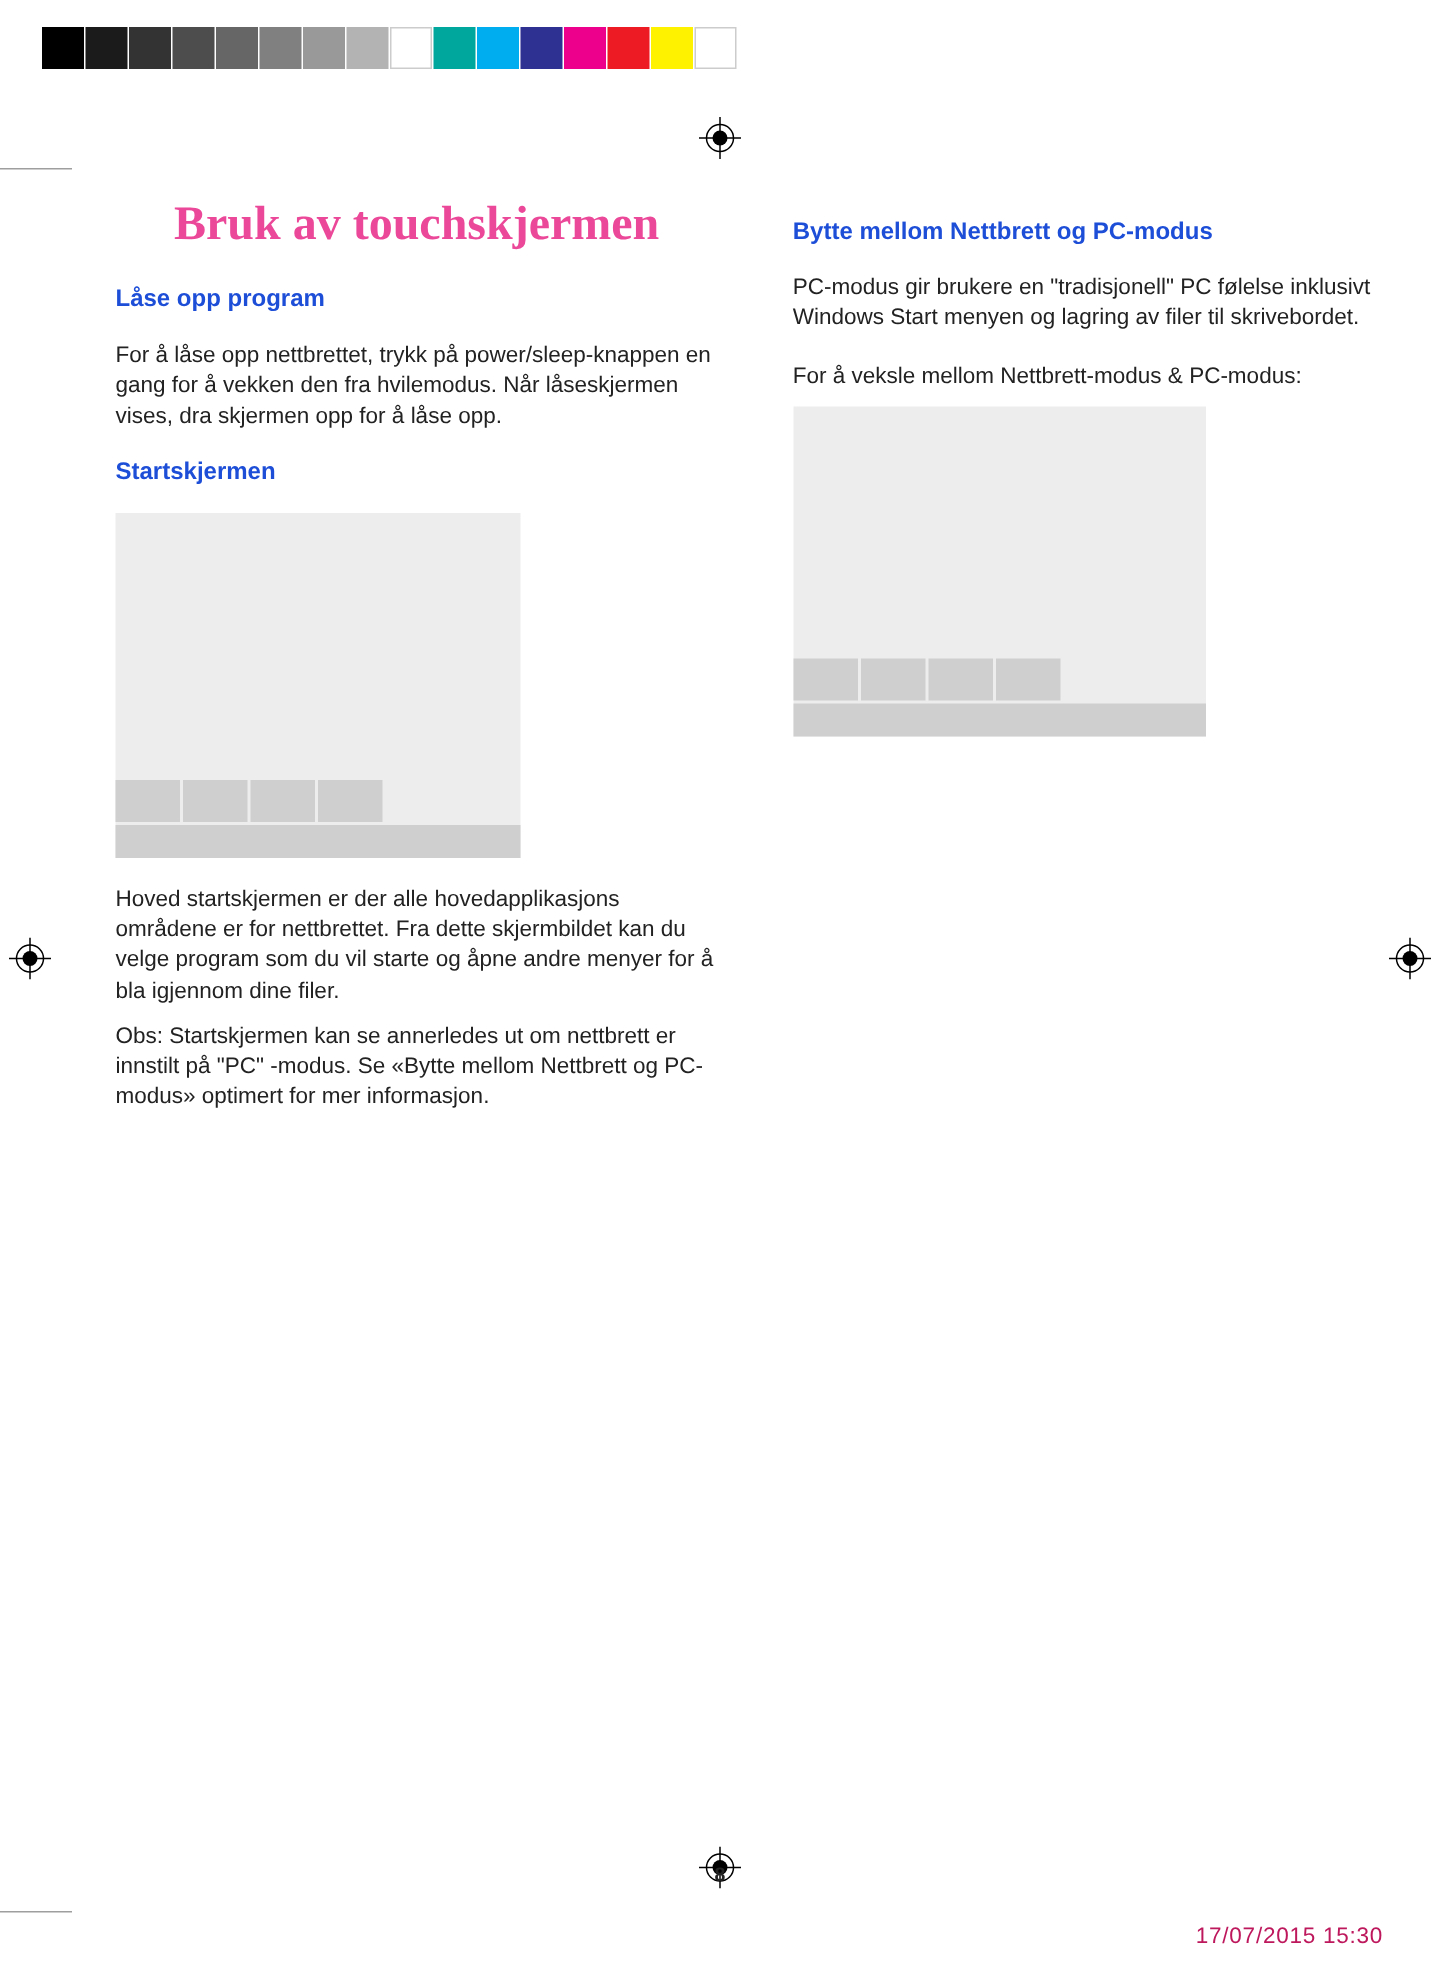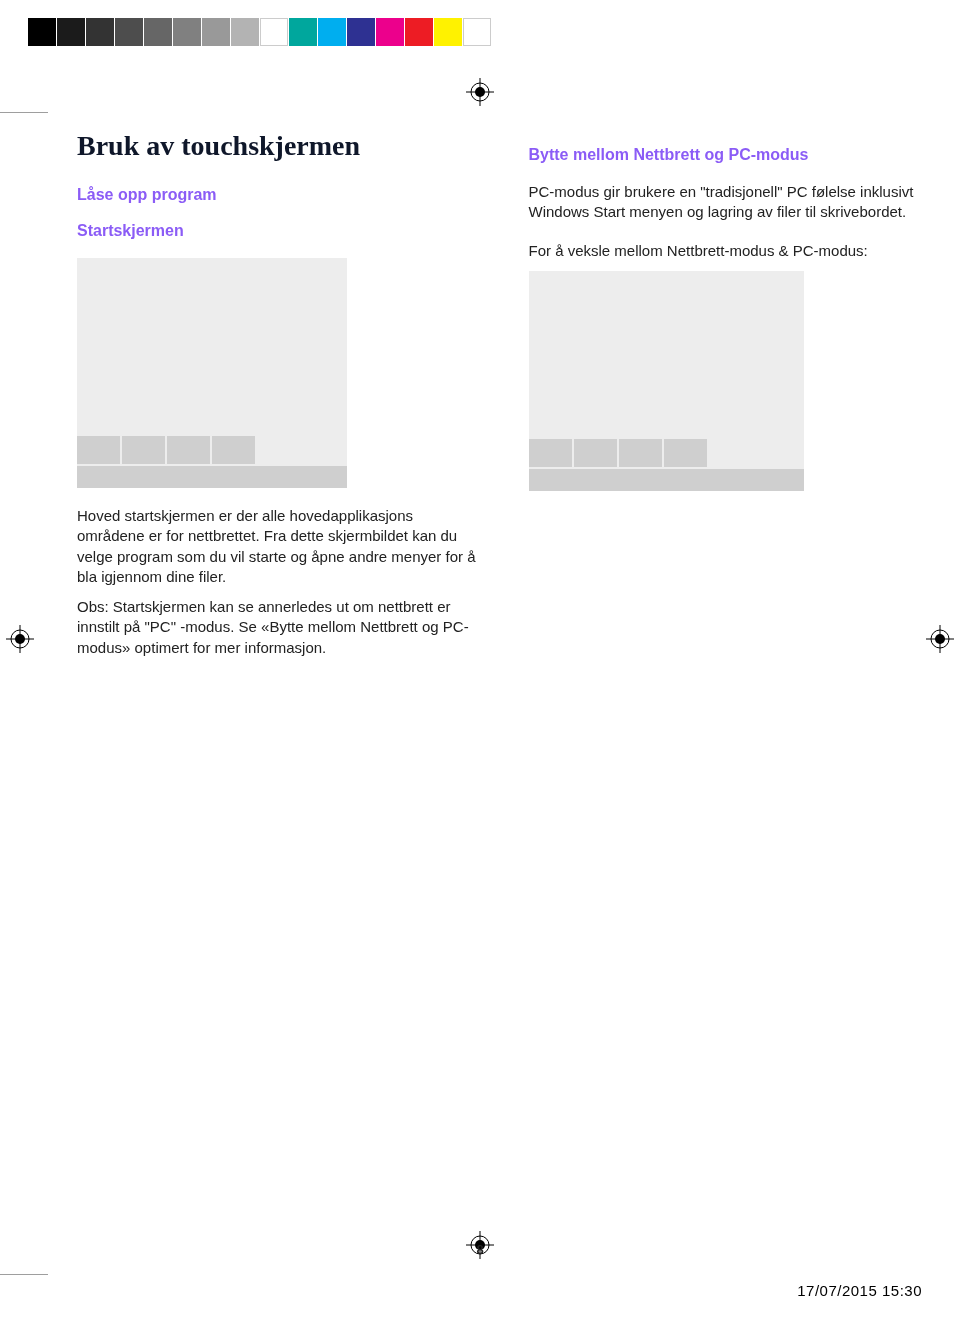--- a/index.html
+++ b/index.html
@@ -44,27 +44,28 @@
     display: flex;
     gap: 50px;
   }
   .col {
     flex: 1;
     min-width: 0;
   }
   .col-left { padding-left: 22px; }
   h1 {
     font-family: Georgia, "Times New Roman", serif;
-    color: #0f172a;
-    font-size: 28px;
+    color: #ec4899;
+    font-size: 32px;
     font-weight: 700;
     margin-bottom: 24px;
+    text-align: center;
   }
   h2.blue {
-    color: #8b5cf6;
+    color: #1d4ed8;
     font-size: 16px;
     font-weight: 700;
     margin-bottom: 18px;
     margin-top: 8px;
   }
   p {
     font-size: 15px;
     line-height: 1.35;
     margin-bottom: 18px;
     color: #222;
@@ -113,21 +114,21 @@
     text-align: center;
     font-size: 13px;
     font-weight: 700;
     color: #222;
   }
   .footer-ts {
     position: absolute;
     bottom: 18px;
     right: 38px;
     font-size: 15px;
-    color: #000000;
+    color: #be185d;
     letter-spacing: 0.5px;
   }
 </style>
 </head>
 <body>
 
 <div class="color-bar">
   <div class="swatch" style="background:#000"></div>
   <div class="swatch" style="background:#1b1b1b"></div>
   <div class="swatch" style="background:#333"></div>
@@ -181,20 +182,21 @@
 
 <div class="crop-line-h" style="top:112px;left:0;width:48px"></div>
 <div class="crop-line-h" style="bottom:42px;left:0;width:48px"></div>
 
 <div class="page">
   <div class="columns">
 
     <div class="col col-left">
       <h1>Bruk av touchskjermen</h1>
       <h2 class="blue">Låse opp program</h2>
+      <p>For å låse opp nettbrettet, trykk på power/sleep-knappen en gang for å vekken den fra hvilemodus. Når låseskjermen vises, dra skjermen opp for å låse opp.</p>
       <h2 class="blue">Startskjermen</h2>
       <div class="placeholder ph-left">
         <div class="tb-row">
           <div class="cell"></div>
             <div class="cell"></div>
             <div class="cell"></div>
             <div class="cell"></div>
         </div>
         <div class="taskbar"></div>
       </div>

